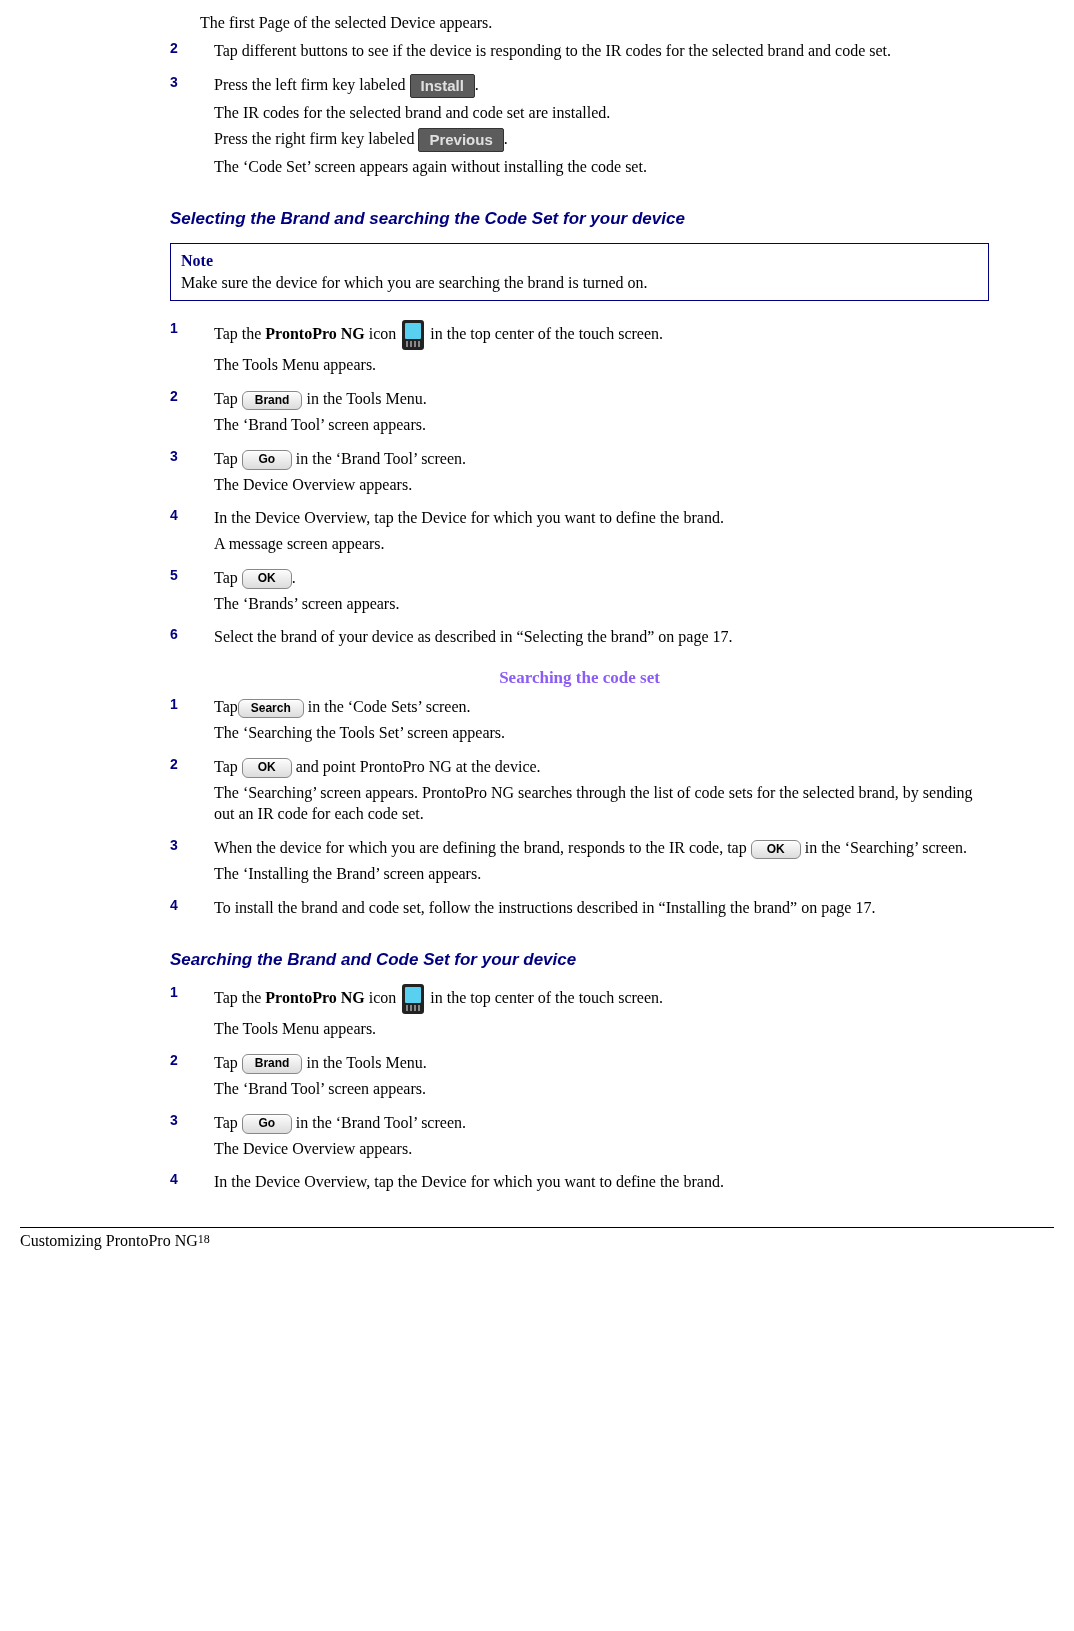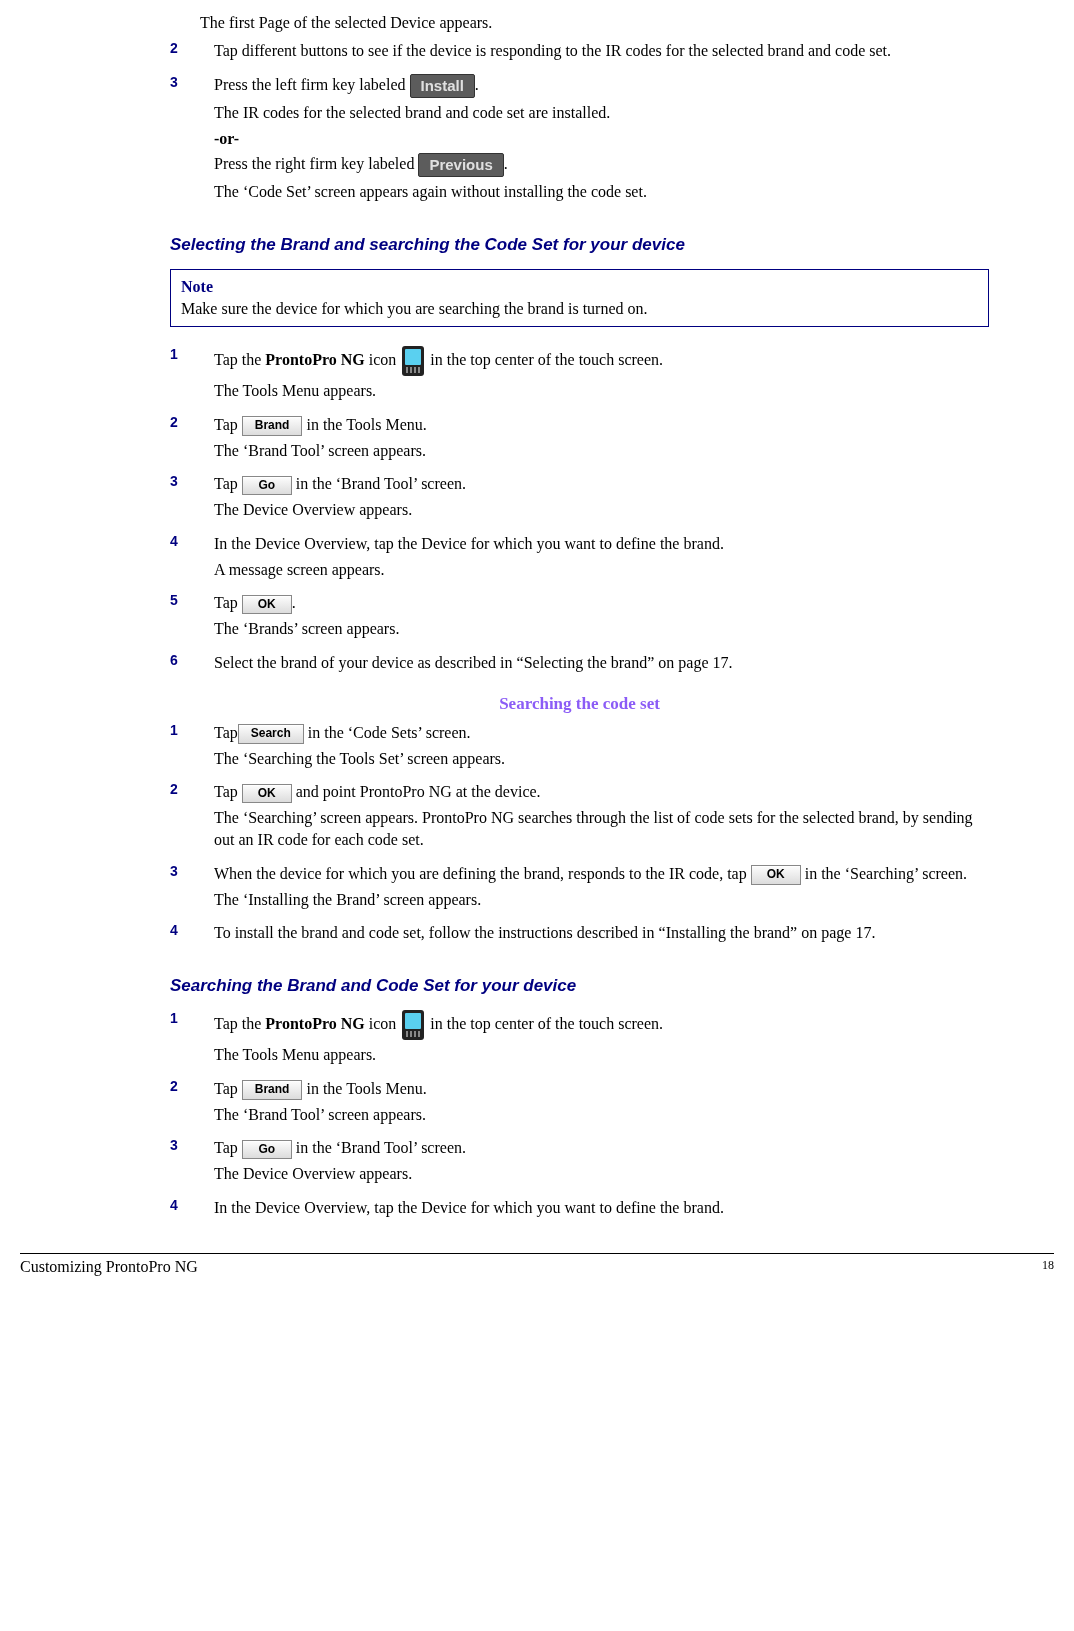--- a/index.html
+++ b/index.html
@@ -78,21 +78,21 @@
   }
   .softkey {
     display: inline-block;
     background: linear-gradient(#fdfdfd, #dcdcdc);
     color: #000;
     font-family: Verdana, Arial, sans-serif;
     font-weight: bold;
     font-size: 12px;
     padding: 1px 12px;
     border: 1px solid #888;
-    border-radius: 0;
+    border-radius: 6px;
     vertical-align: middle;
     line-height: 1.3;
     box-shadow: inset 0 1px 0 #fff;
     min-width: 24px;
     text-align: center;
   }
   .pda-icon {
     display: inline-block;
     width: 22px;
     height: 30px;
@@ -115,21 +115,20 @@
     position: absolute;
     bottom: 3px; left: 4px; right: 4px;
     height: 6px;
     background: repeating-linear-gradient(90deg,#888 0 2px,#222 2px 4px);
   }
   .footer {
     border-top: 1px solid #000;
     margin: 30px 20px 0 20px;
     padding: 4px 0 20px 0;
     display: flex;
-    justify-content: space-between;
     font-size: 16px;
   }
   .footer .pnum { font-size: 12px; }
   b { font-weight: bold; }
 </style>
 </head>
 <body>
 
 <div class="page">
 <div class="content">
@@ -143,21 +142,20 @@
         </div>
 </div>
 
 <div class="step">
   <div class="step-num">3</div>
   <div class="step-body">
     <p>
       <span>Press the left firm key labeled </span><span class="firmkey">Install</span><span>.</span>
     </p>
     <p>The IR codes for the selected brand and code set are installed.</p>
-    <p><b>-or-</b></p>
     <p>
       <span>Press the right firm key labeled </span><span class="firmkey">Previous</span><span>.</span>
     </p>
     <p>The ‘Code Set’ screen appears again without installing the code set.</p>
   </div>
 </div>
 
 <h2 class="section">Selecting the Brand and searching the Code Set for your device</h2>
 
 <div class="note-box">

